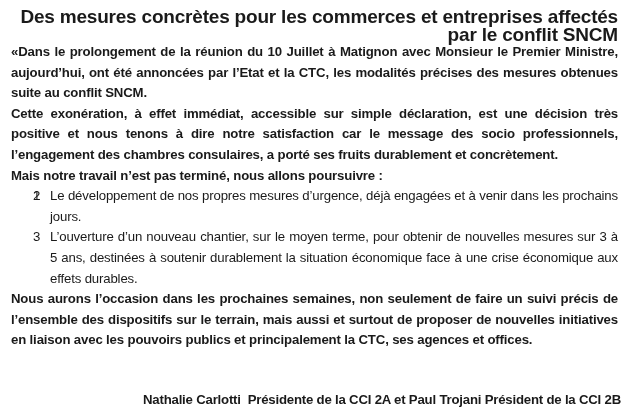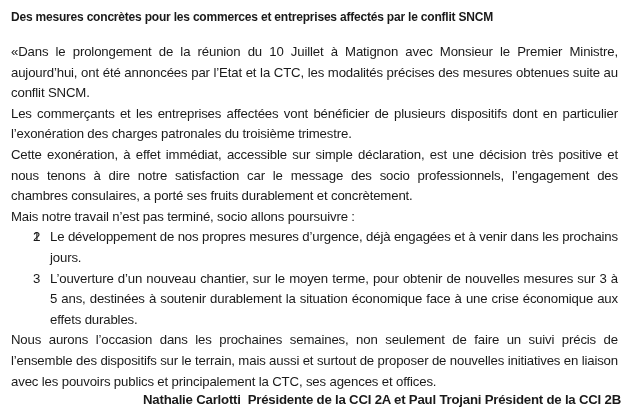--- a/index.html
+++ b/index.html
@@ -19,39 +19,40 @@
       position: absolute;
       left: 11px;
       top: 0;
       width: 607px;
     }
     .title {
       position: absolute;
       top: 8px;
       left: 0;
       width: 607px;
-      text-align: left;
+      text-align: right;
       font-weight: bold;
-      font-size: 12px;
+      font-size: 19px;
       line-height: 18px;
       letter-spacing: -0.2px;
     }
     .body {
       position: absolute;
       top: 42px;
       left: 0;
       width: 607px;
       font-size: 13.2px;
       line-height: 20.6px;
       letter-spacing: -0.15px;
     }
     .para {
       margin: 0;
       text-align: justify;
       text-align-last: left;
+      font-weight: bold;
     }
     .list {
       margin: 0;
       padding: 0;
       list-style: none;
     }
     .list-item {
       position: relative;
       padding-left: 39px;
       text-align: justify;
@@ -74,23 +75,22 @@
     }
   </style>
 </head>
 <body>
 
 <div class="doc">
   <div class="title">Des mesures concrètes pour les commerces et entreprises affectés par le conflit SNCM</div>
 
   <div class="body">
     <p class="para">«Dans le prolongement de la réunion du 10 Juillet à Matignon avec Monsieur le Premier Ministre, aujourd’hui, ont été annoncées par l’Etat et la CTC, les modalités précises des mesures obtenues suite au conflit SNCM.</p>
-    <p class="para">Les commerçants et les entreprises affectées vont bénéficier de plusieurs dispositifs dont en particulier l’exonération des charges patronales du troisième trimestre.</p>
     <p class="para">Cette exonération, à effet immédiat, accessible sur simple déclaration, est une décision très positive et nous tenons à dire notre satisfaction car le message des socio professionnels, l’engagement des chambres consulaires, a porté ses fruits durablement et concrètement.</p>
-    <p class="para">Mais notre travail n’est pas terminé, socio allons poursuivre :</p>
+    <p class="para">Mais notre travail n’est pas terminé, nous allons poursuivre :</p>
 
     <ul class="list">
       <li class="list-item">
         <span class="list-num">1</span>
       </li>
       <li class="list-item">
         <span class="list-num">2</span>
         <span>Le développement de nos propres mesures d’urgence, déjà engagées et à venir dans les prochains jours.</span>
       </li>
       <li class="list-item">

